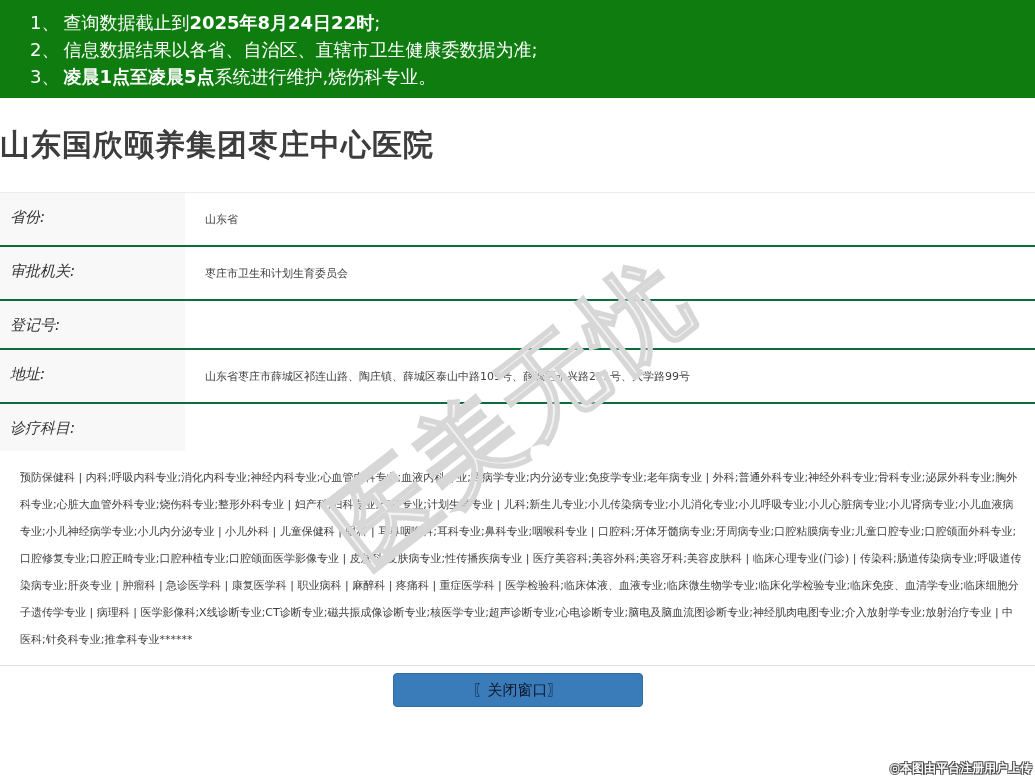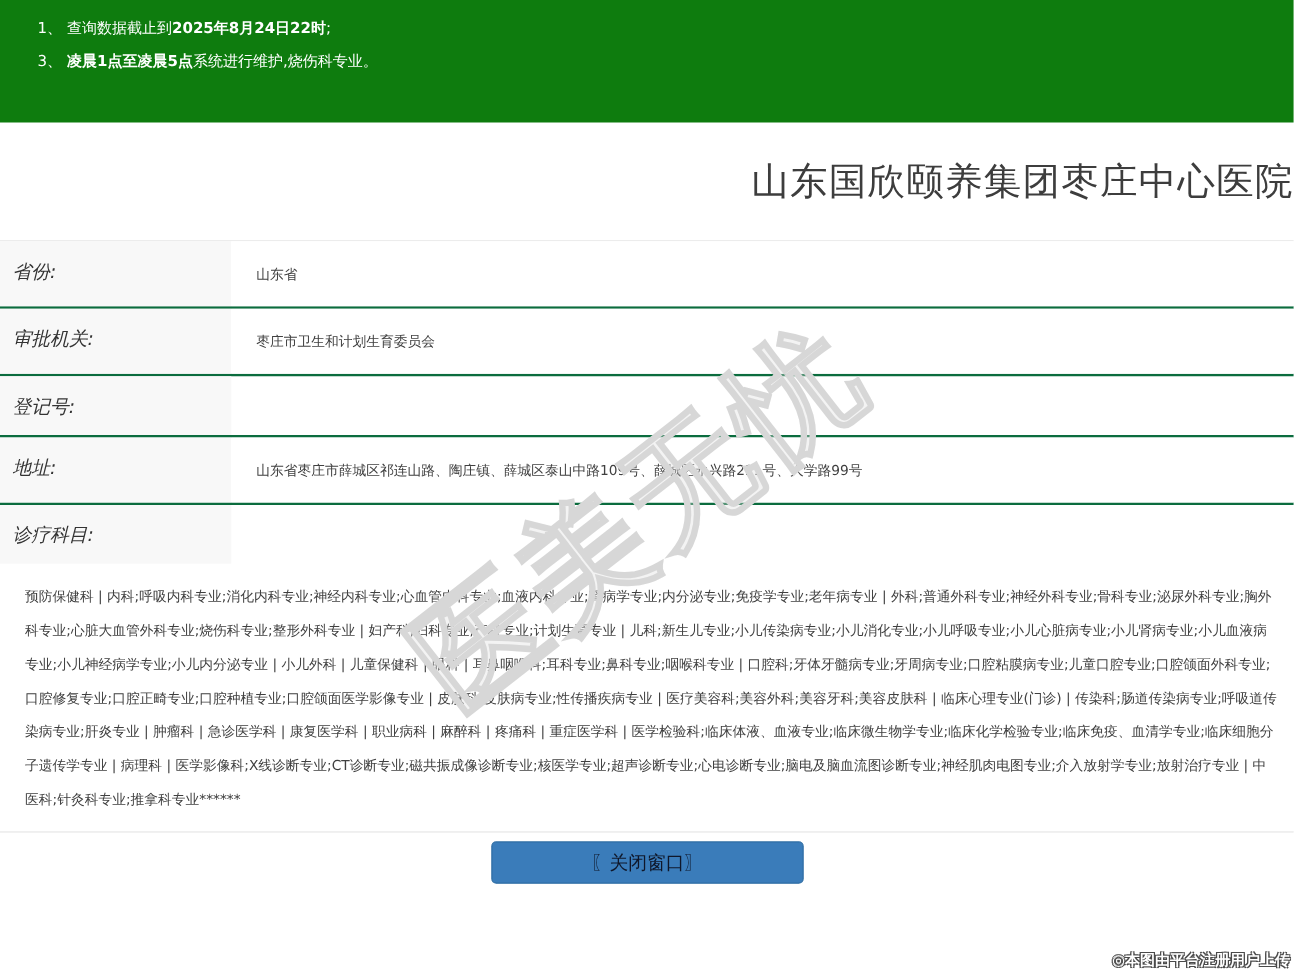--- a/index.html
+++ b/index.html
@@ -7,25 +7,25 @@
     width:1035px;height:779px;position:relative;overflow:hidden;
     background:#ffffff;
     font-family:"DejaVu Sans","Liberation Sans",sans-serif;
     -webkit-font-smoothing:antialiased;
   }
   
   .banner{
     width:100%;height:98px;background:#0e7c0e;box-sizing:border-box;
     padding:9px 10px 0 30px;color:#ffffff;
   }
-  .notice-line{font-size:12px;line-height:27px;white-space:nowrap;}
+  .notice-line{font-size:18px;line-height:27px;white-space:nowrap;}
   .notice-line .num{margin-right:4px;}
   .notice-line .b{font-weight:bold;}
   
-  .title-wrap{height:94px;display:flex;align-items:center;justify-content:flex-end;}
+  .title-wrap{height:94px;display:flex;align-items:center;justify-content:flex-start;font-weight:bold;}
   .page-title{font-size:30px;color:#3d3d3d;letter-spacing:1px;}
   
   .detail-table{width:100%;border-top:1px solid #ececec;}
   .field-row{display:flex;border-bottom:2px solid #0b6c3e;box-sizing:border-box;}
   .field-row:last-child{border-bottom:1px solid #e3e3e3;flex-direction:column;}
   .cell-label{
     width:185px;min-width:185px;background:#f8f8f8;box-sizing:border-box;
     padding:13px 8px 12px 10px;font-size:15px;color:#333;line-height:22px;font-style:italic;
   }
   .cell-value{
@@ -54,20 +54,21 @@
     color:transparent;-webkit-text-stroke:2px #d7d7d7;
     text-shadow:0 0 1px rgba(220,220,220,0.35);
     pointer-events:none;z-index:5;white-space:nowrap;
   }
 </style>
 </head>
 <body>
 
 <div class="banner">
   <div class="notice-line"><span class="num">1、</span><span>查询数据截止到</span><span class="b">2025年8月24日22时</span><span>;</span></div>
+  <div class="notice-line"><span class="num">2、</span><span>信息数据结果以各省、自治区、直辖市卫生健康委数据为准;</span><span class="b"></span><span></span></div>
   <div class="notice-line"><span class="num">3、</span><span></span><span class="b">凌晨1点至凌晨5点</span><span>系统进行维护,烧伤科专业。</span></div>
 </div>
 
 <div class="title-wrap">
   <div class="page-title">山东国欣颐养集团枣庄中心医院</div>
 </div>
 
 <div class="detail-table">
   <div class="field-row row-short">
     <div class="cell-label">省份:</div>

